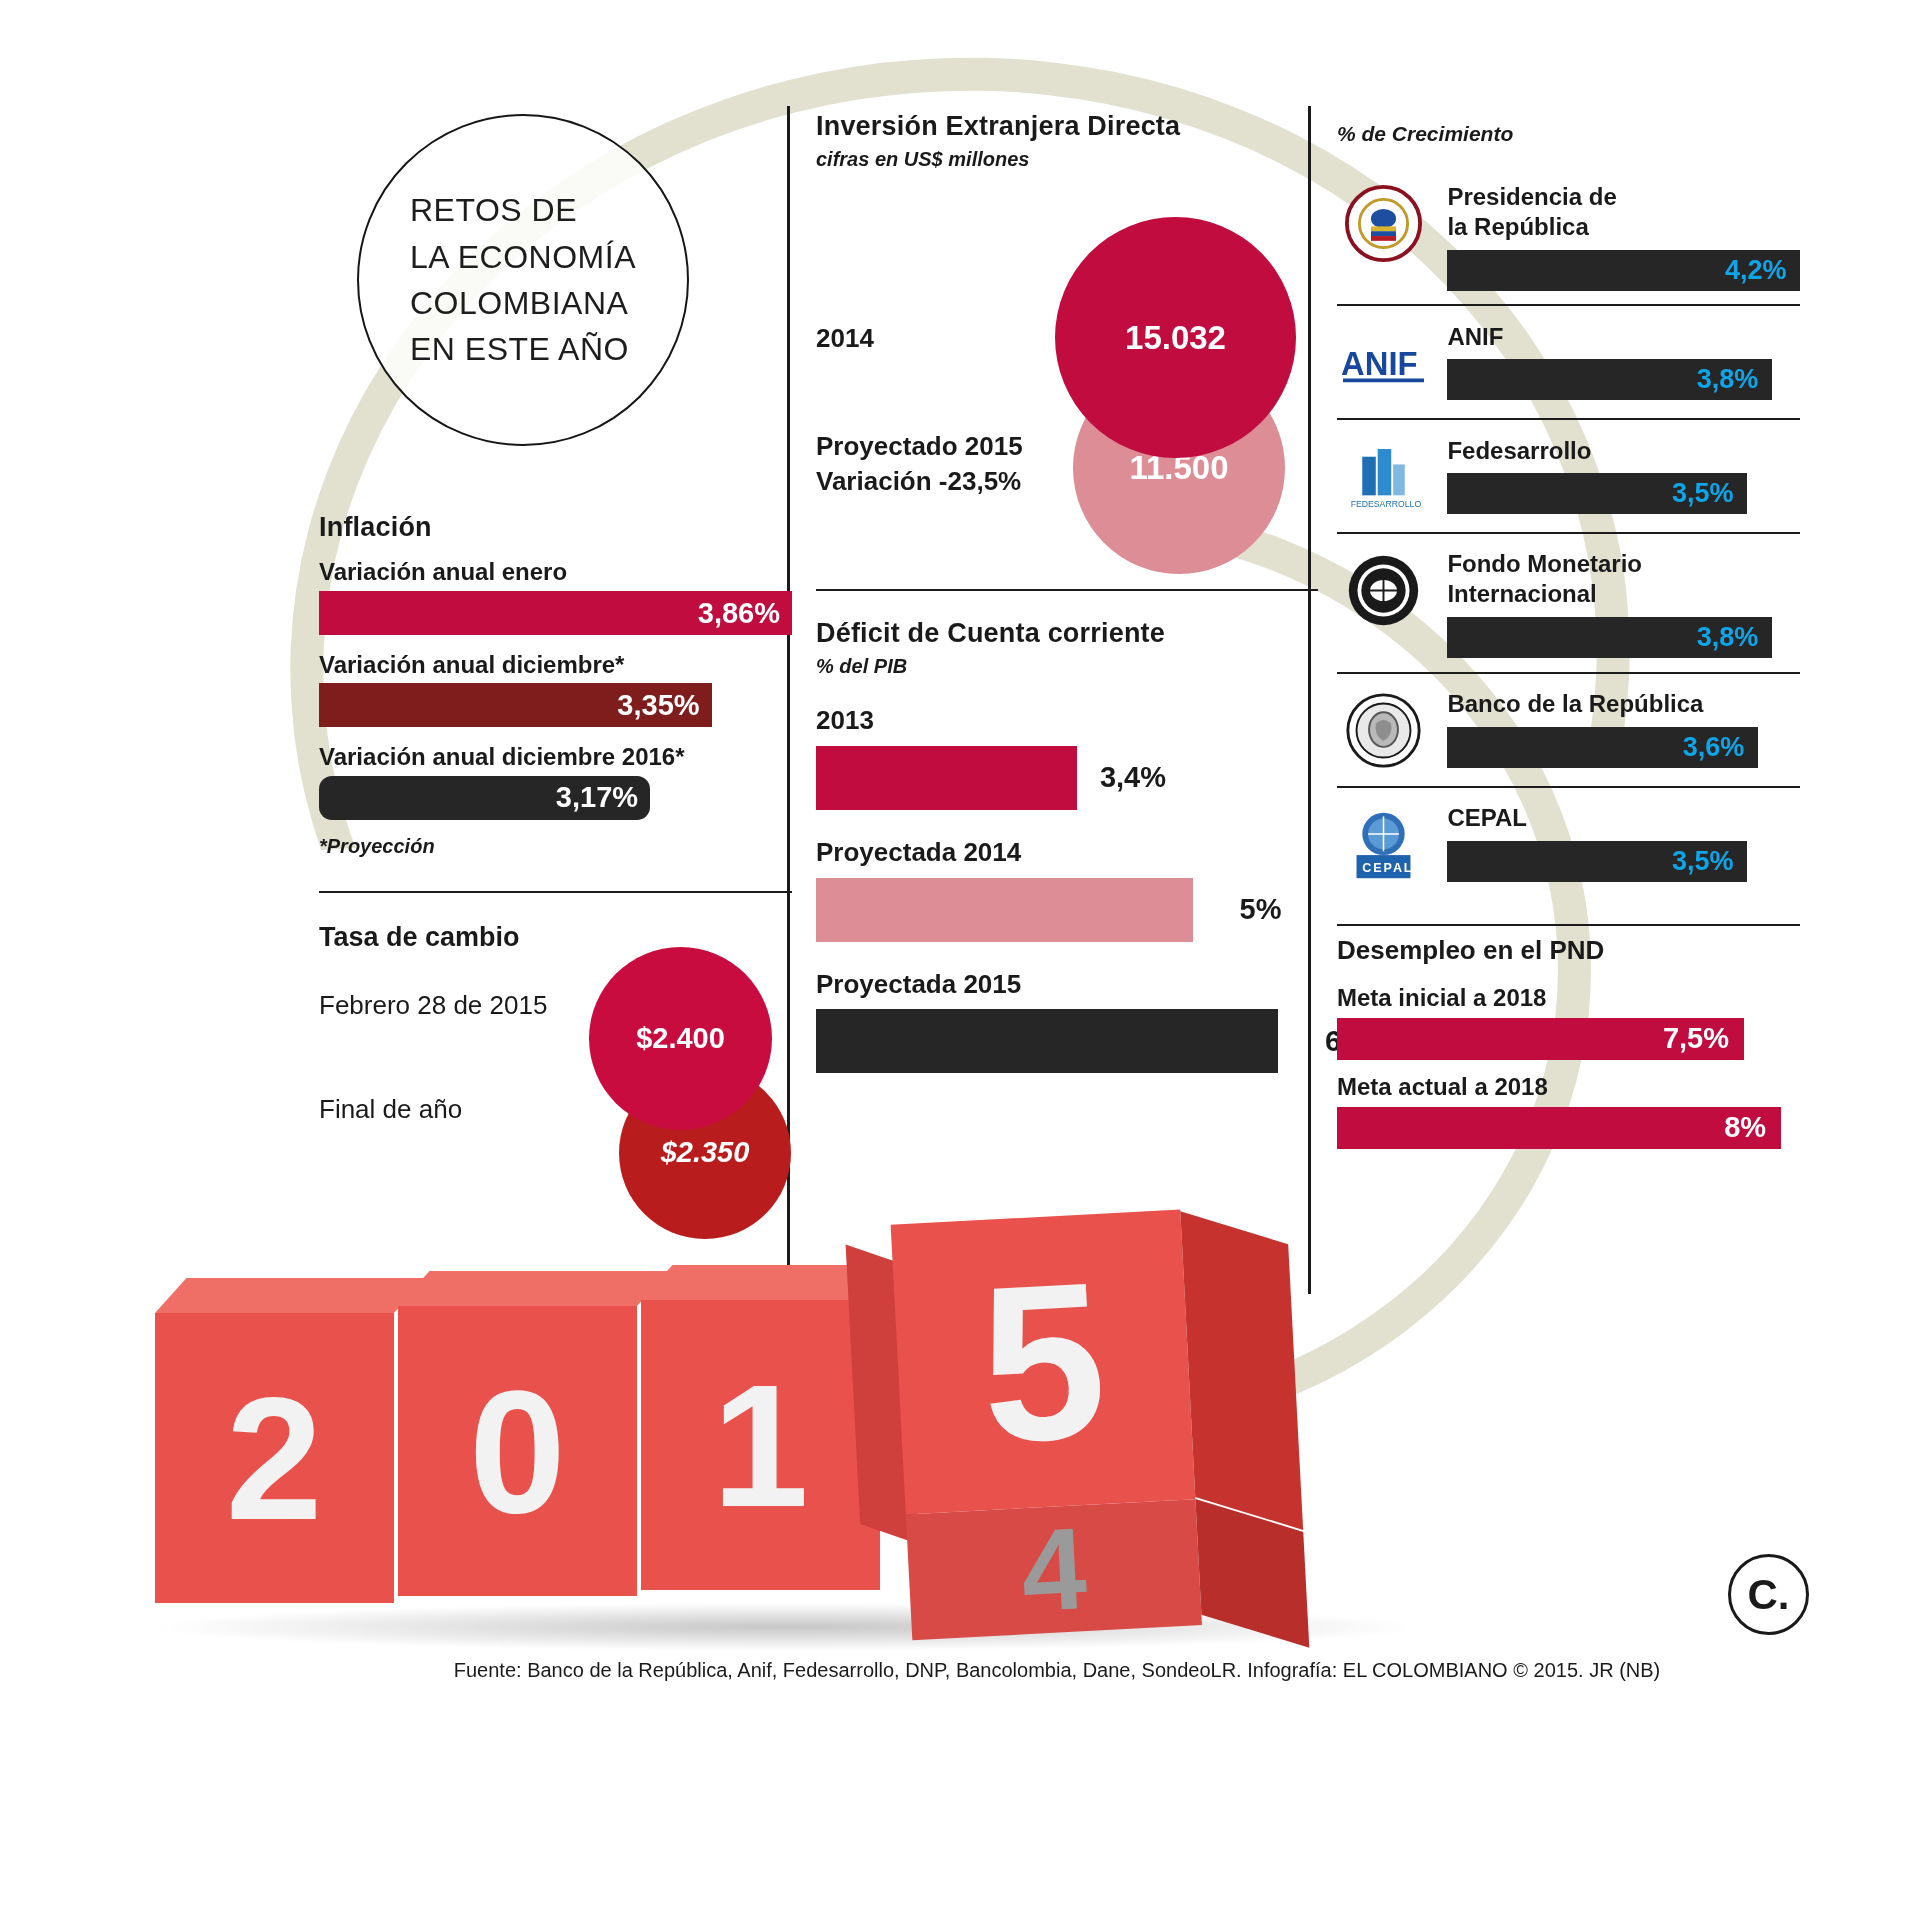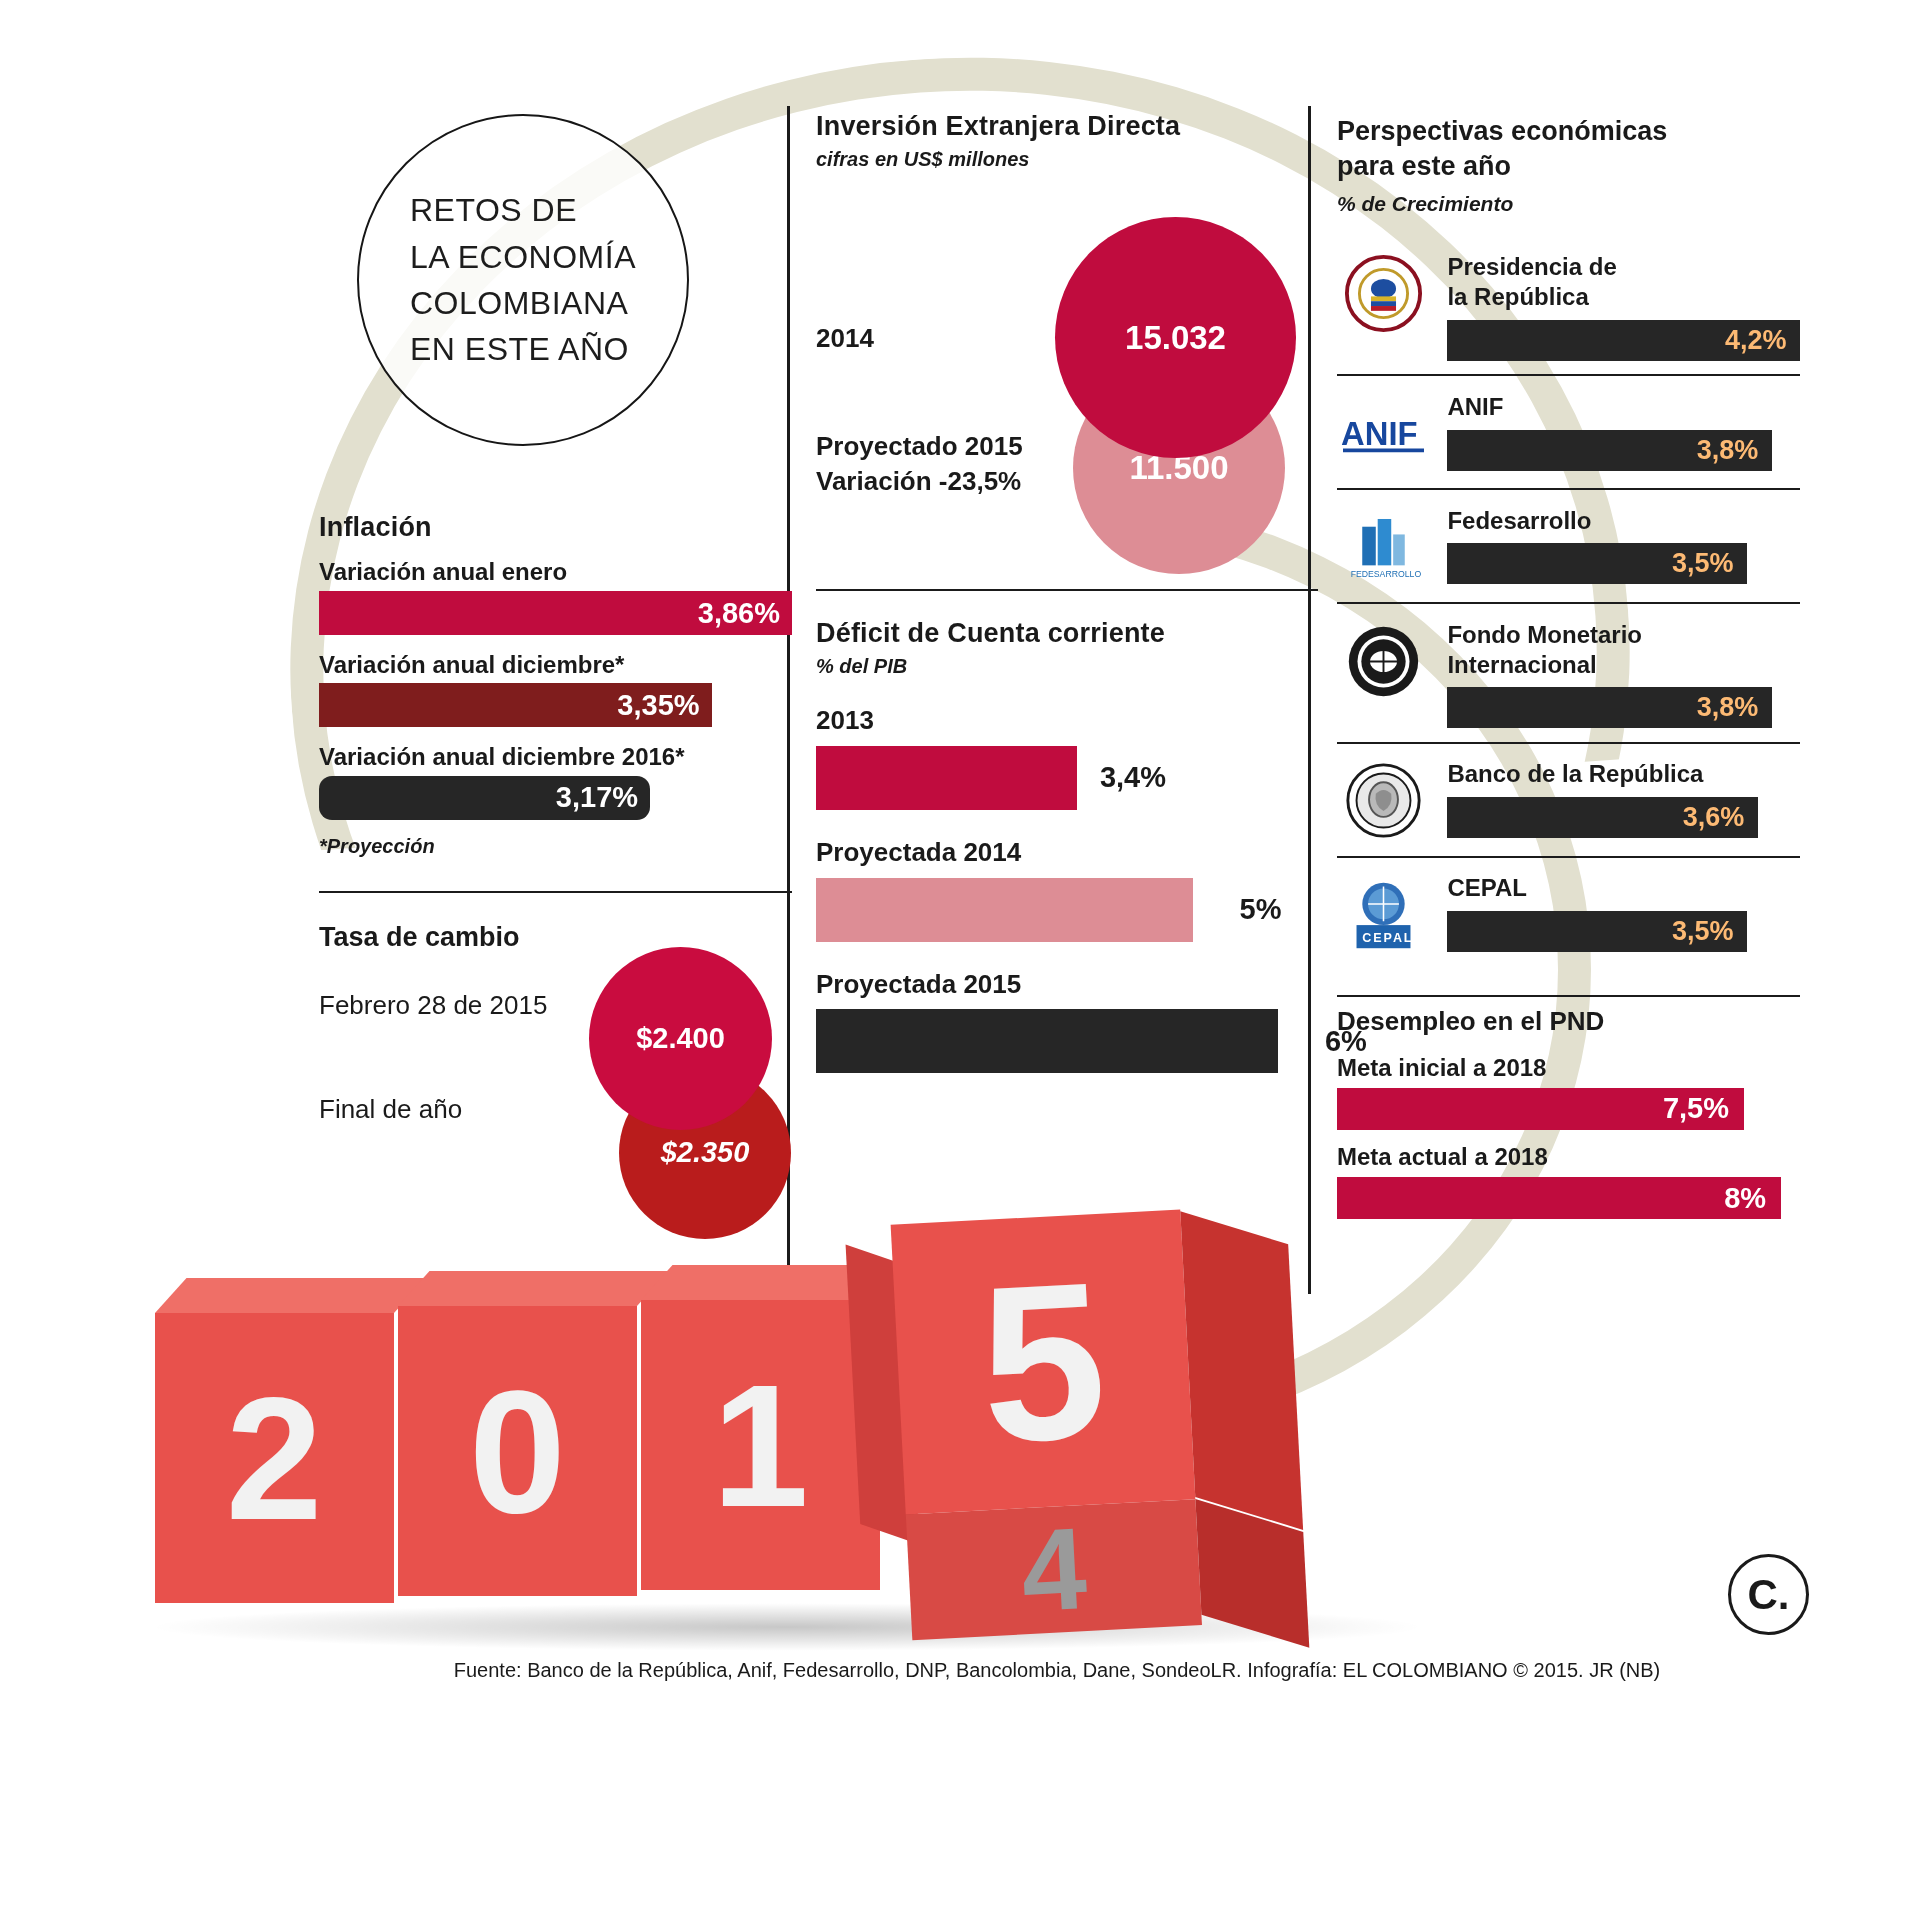--- a/index.html
+++ b/index.html
@@ -77,21 +77,21 @@
   #persp-sub{font-size:21px;font-style:italic;font-weight:bold;margin-top:7.7px;}
   .persp-item{display:flex;align-items:flex-start;gap:17.4px;padding:15.4px 0 13.5px;
       border-top:2.9px solid #1b1b1b;}
   .persp-item:first-of-type{border-top:none;}
   .logo{width:93px;height:83px;flex:0 0 93px;display:flex;align-items:center;
       justify-content:center;}
   .p-right{flex:1;}
   .p-name{font-size:24px;font-weight:bold;line-height:1.25;margin-bottom:7.7px;}
   .p-bar{background:#262626;height:41px;display:flex;align-items:center;
       justify-content:flex-end;padding-right:13.5px;box-sizing:border-box;
-      color:#fdba74;font-weight:bold;font-size:27px;}
+      color:#0ea5e9;font-weight:bold;font-size:27px;}
 
   #desempleo{margin-top:25px;border-top:2.9px solid #1b1b1b;padding-top:9px;}
   #des-title{font-size:26px;font-weight:bold;margin-bottom:17.4px;}
   .des-label{font-size:24px;font-weight:bold;margin:13.5px 0 5.8px;}
   .des-bar{background:#c00c3e;height:42px;display:flex;align-items:center;
       justify-content:flex-end;padding-right:15.4px;box-sizing:border-box;
       color:#fff;font-weight:bold;font-size:29px;}
 
   
   #dice{position:absolute;left:145px;top:1236px;width:1303px;height:415px;z-index:8;}
@@ -215,24 +215,20 @@
     <div>
       <div class="def-label">Proyectada 2015</div>
       <div class="def-bar dark" style="width:92%">
         <span class="v">6%</span>
       </div>
     </div>
   </div>
 </div>
 
 <div class="col" id="col-right">
-  <div id="persp-title">
-    <div>Perspectivas económicas</div>
-    <div>para este año</div>
-  </div>
   <div id="persp-sub">% de Crecimiento</div>
 
   <div style="margin-top:21px">
 
     <div class="persp-item">
       <div class="logo">
         <svg width="85" height="79" viewBox="0 0 88 82">
             <circle cx="44" cy="41" r="38" fill="#fff" stroke="#8b1020" stroke-width="4"></circle>
             <circle cx="44" cy="41" r="25" fill="#fff" stroke="#c09a2a" stroke-width="3"></circle>
             <ellipse cx="44" cy="36" rx="13" ry="10" fill="#1d4ea0"></ellipse>

